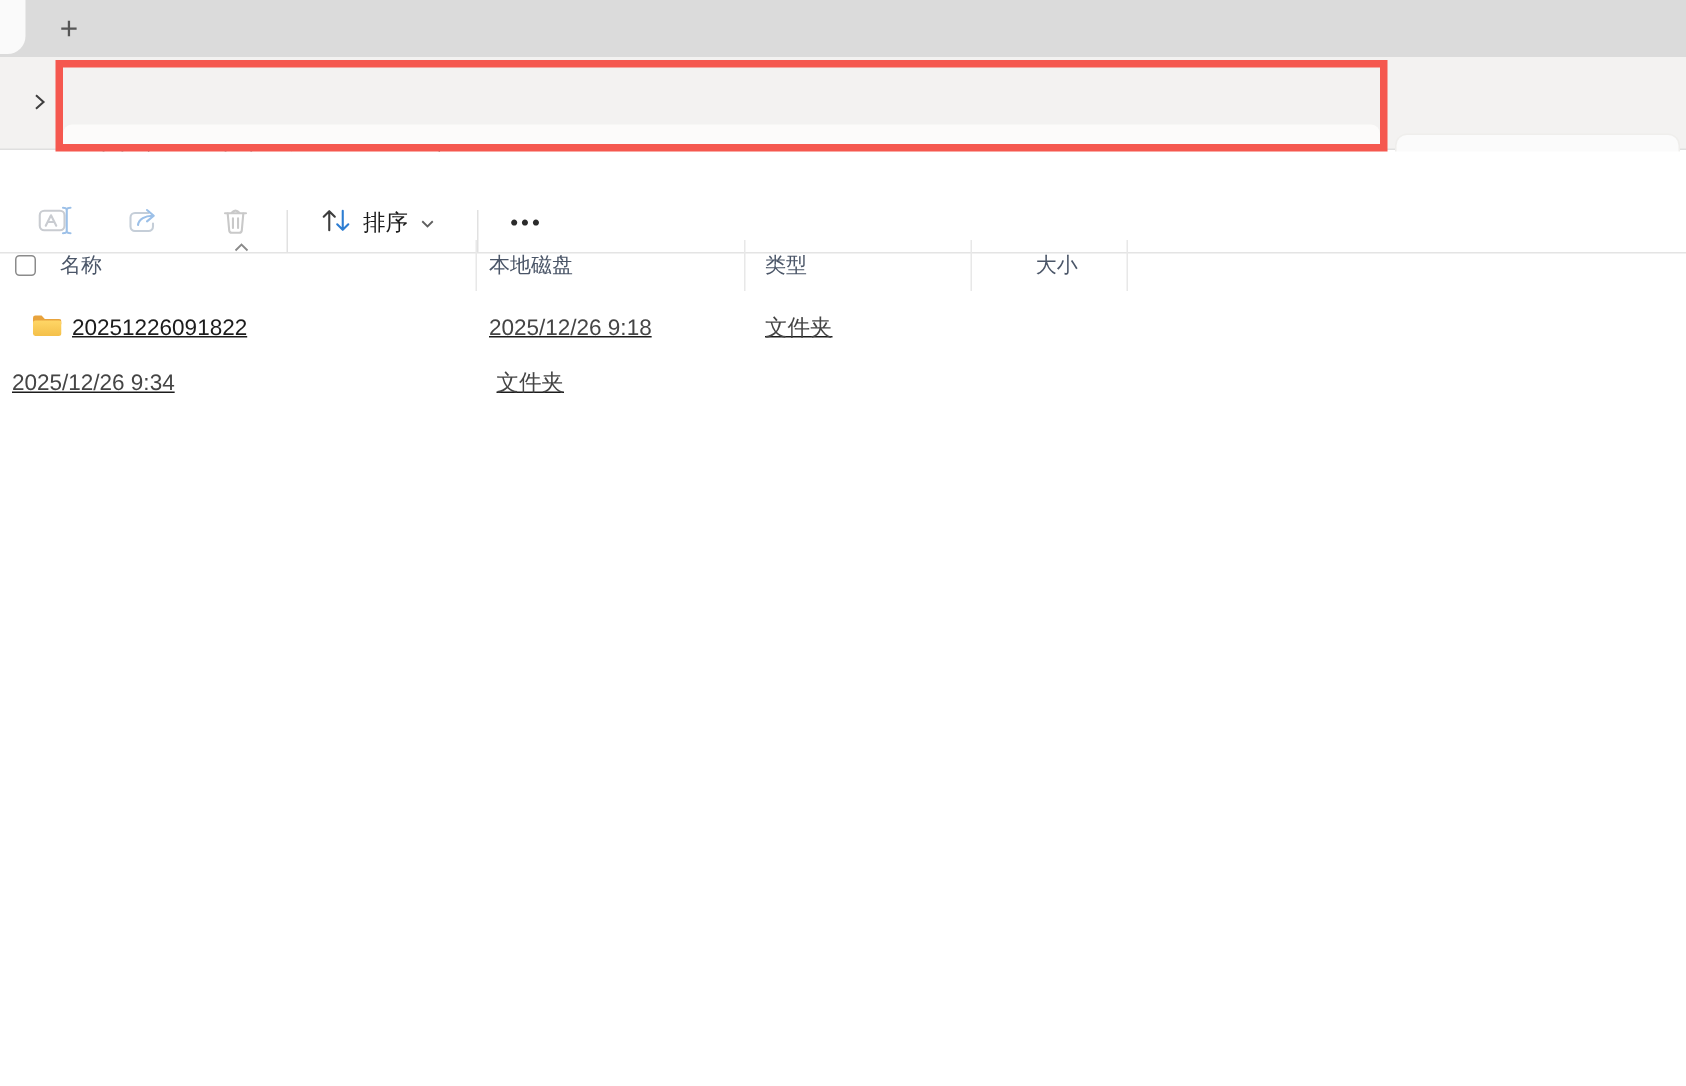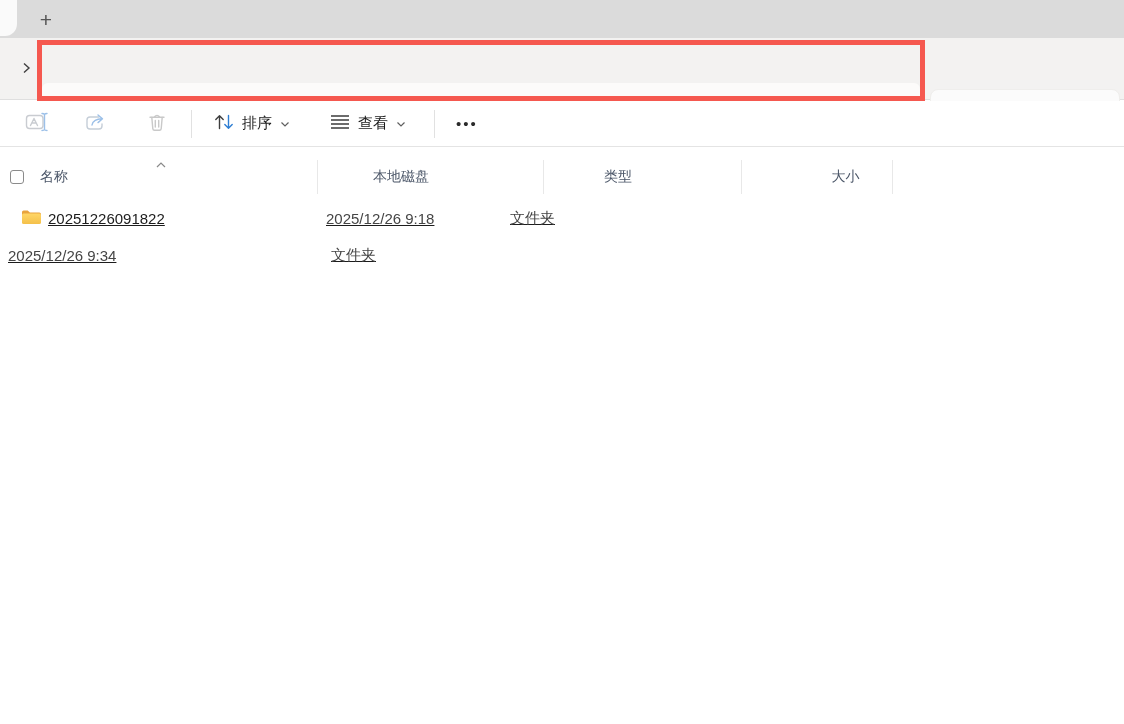--- a/index.html
+++ b/index.html
@@ -53,41 +53,41 @@
     width:100%; height:100%; border:none; background:transparent; outline:none;
     font-family:inherit; font-size:14px; padding:0 12px;
   }
   .annotation-box {
     position:absolute; left:37px; top:40px; width:888px; height:61px;
     border:5px solid #f5584f; z-index:50; pointer-events:none;
   }
 
   
   .toolbar {
-    position:absolute; left:0; top:101px; width:1124px; height:46px;
+    position:absolute; left:0; top:101px; width:1124px; height:68px;
     background:#ffffff; border-bottom:1px solid #e4e4e4;
-    display:flex; align-items:center;
+    display:flex; align-items:flex-end;
   }
   .tool-btn {
     border:none; background:transparent; height:40px; display:flex;
     align-items:center; justify-content:center; gap:8px; cursor:pointer; border-radius:4px;
     padding:0 8px; font-family:inherit;
   }
   .tool-btn.icon-only { width:40px; padding:0; }
   .tool-btn .lbl { font-size:15px; color:#1b1b1b; }
   .tb-sep { width:1px; height:28px; background:#e1e1e1; }
   .m-l17 { margin-left:17px; } .m-l20 { margin-left:20px; }
   .m-l14 { margin-left:14px; } .m-l24 { margin-left:24px; } .m-l12 { margin-left:12px; }
   .more-glyph { font-size:15px; letter-spacing:2px; color:#2b2b2b; }
 
   
   .list-header {
     position:absolute; left:0; top:158px; width:896px; height:38px;
     display:grid; grid-template-columns:318px 179px 151px 104px 1fr;
-    font-size:14px; color:#4b5668;gap:47px;
+    font-size:14px; color:#4b5668;
   }
   .hcell { display:flex; align-items:center; height:34px; margin-top:2px;
            border-right:1px solid #e8e8e8; cursor:pointer; position:relative; }
   .hcell.no-border { border-right:none; cursor:default; }
   .hcell-name { padding-left:40px; }
   .hcell-date { padding-left:8px; }
   .hcell-type { padding-left:13px;align-items:center; }
   .hcell-size { padding-left:10px;justify-content:center; }
   .hdr-checkbox {
     position:absolute; left:10px; top:10px; width:14px; height:14px;
@@ -217,33 +217,20 @@
       </svg>
     </span>
     <span class="lbl">排序</span>
     <span>
       <svg width="10" height="7" viewBox="0 0 10 7">
           <polyline points="1.5,1.5 5,5 8.5,1.5" fill="none" stroke="#5f5f5f" stroke-width="1.2"></polyline>
         </svg>
     </span>
   </button>
 
-  <button class="tool-btn m-l24">
-    <span>
-      <svg width="20" height="16" viewBox="0 0 20 16">
-        <path d="M1,2 H19 M1,6 H19 M1,10 H19 M1,14 H19" stroke="#3d3d3d" stroke-width="1.5"></path>
-      </svg>
-    </span>
-    <span class="lbl">查看</span>
-    <span>
-      <svg width="10" height="7" viewBox="0 0 10 7">
-          <polyline points="1.5,1.5 5,5 8.5,1.5" fill="none" stroke="#5f5f5f" stroke-width="1.2"></polyline>
-        </svg>
-    </span>
-  </button>
 
   <div class="tb-sep m-l20"></div>
 
   <button class="tool-btn icon-only m-l12">
     <span class="more-glyph">•••</span>
   </button>
 </div>
 
 <div class="list-header">
   <div class="hcell hcell-name">

